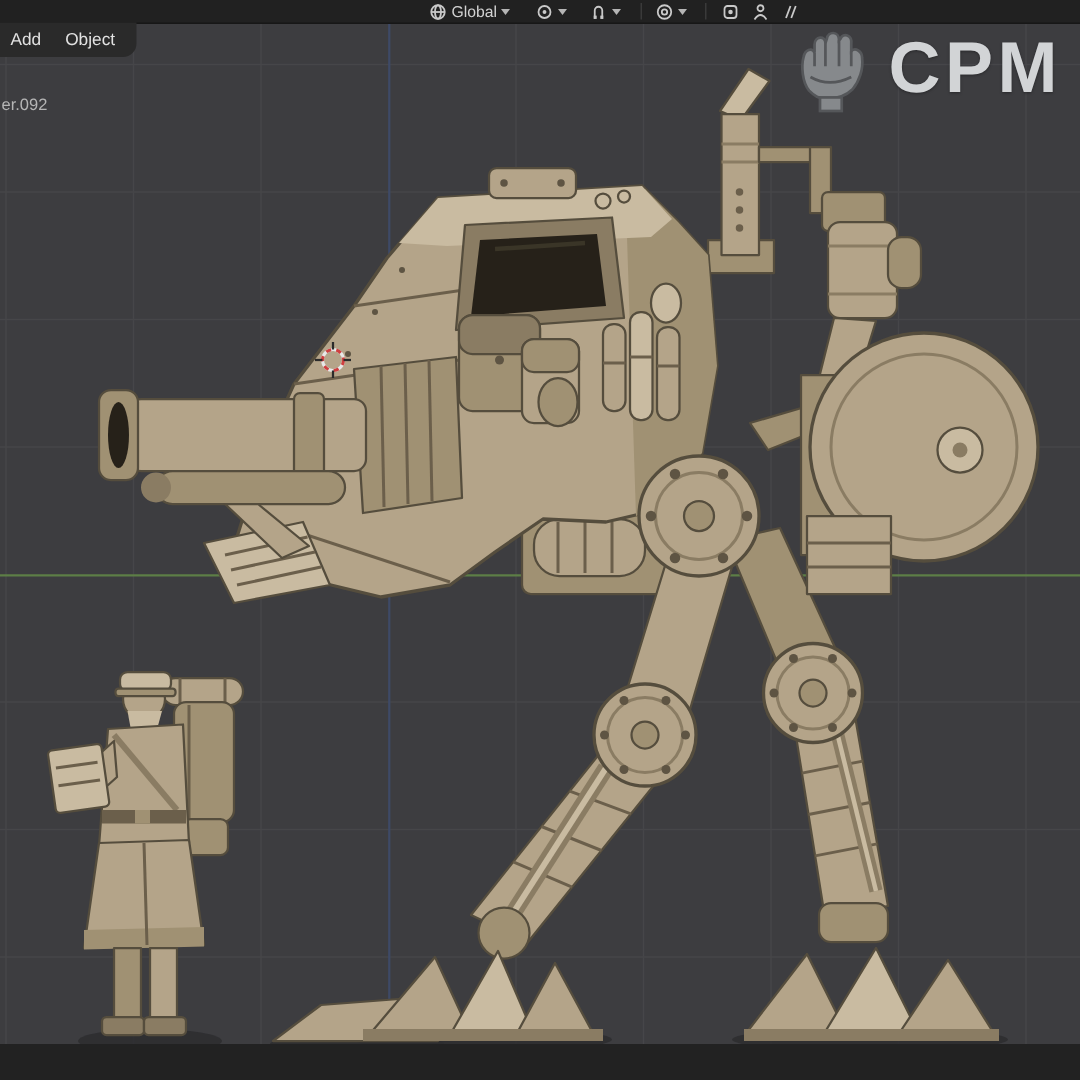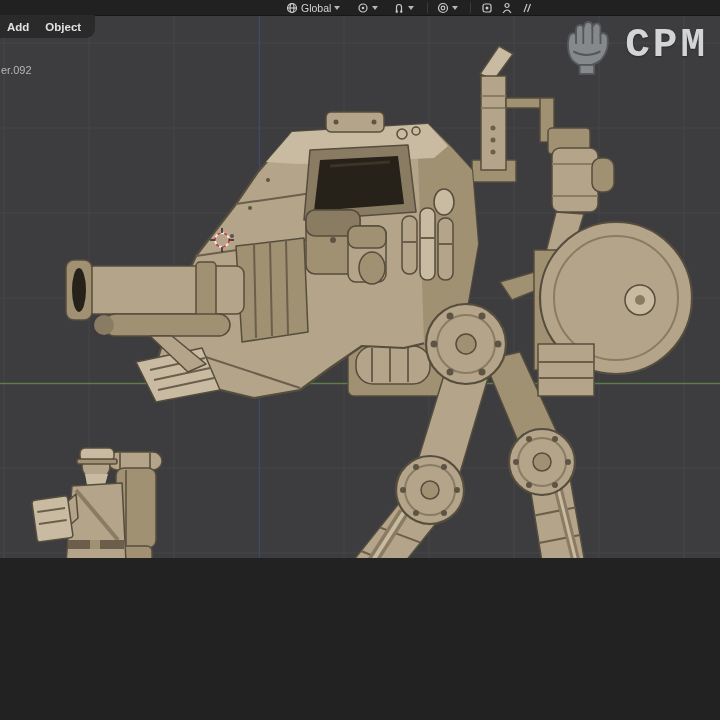--- a/index.html
+++ b/index.html
@@ -1,20 +1,20 @@
 <!DOCTYPE html>
 <html style="--viewport-bg: #3d3d40; --grid-line: #464649; --axis-green: #5d7e46; --axis-blue: #3e4a66; --header-bg: #212121; --menu-tab-bg: #2a2a2a; --model-tan: #b4a489; --model-tan-light: #c9bba1; --model-tan-dark: #8a7c63; --watermark-gray: #d2d4d6;"><head>
 <meta charset="utf-8">
 <style>
   :root{
     --viewport-bg:#3d3d40; --grid-line:#464649; --axis-green:#5d7e46; --axis-blue:#3e4a66;
     --header-bg:#212121; --menu-tab-bg:#2a2a2a; --watermark-gray:#d2d4d6;
   }
   html,body{margin:0;padding:0;background:#222;}
-  .stage{position:relative;width:720px;height:558px;overflow:hidden;background:var(--viewport-bg);
+  .stage{position:relative;width:720px;height:696px;overflow:hidden;background:var(--viewport-bg);
          font-family:"Liberation Sans","DejaVu Sans",sans-serif;}
   svg.scene{position:absolute;left:0;top:0;}
   
   .t1{fill:#c9bba1}.t2{fill:#b4a489}.t3{fill:#a09173}.t4{fill:#8a7c63}.t5{fill:#6b5f4b}
   .ol{stroke:#554d3d;stroke-width:1.5;stroke-linejoin:round}
   .ol2{stroke:#554d3d;stroke-width:2.2;stroke-linejoin:round}
   .ln{stroke:#8a7c63;stroke-width:2;fill:none}
   .lnd{stroke:#6b5f4b;stroke-width:2;fill:none}
   .ring{fill:none;stroke:#8a7c63;stroke-width:2}
   .bolt{fill:#5e5443}
@@ -23,27 +23,27 @@
   
   .topbar{position:absolute;top:0;left:0;width:720px;height:15px;background:var(--header-bg);
           border-bottom:1px solid #171717;z-index:5;}
   .hitem{position:absolute;top:0;height:15px;display:flex;align-items:center;gap:3px;
          color:#d2d2d2;font-size:10.5px;padding:0 3px;cursor:default;}
   .hitem svg{display:block}
   .caret{width:0;height:0;border-left:3px solid transparent;border-right:3px solid transparent;
          border-top:4px solid #b5b5b5;margin-top:1px;}
   .sep{position:absolute;top:2px;width:1px;height:11px;background:#3a3a3a;}
   .menutab{position:absolute;top:15px;left:0;height:23px;background:var(--menu-tab-bg);
-           border-radius:0 0 9px 0;display:flex;align-items:center;padding:0 14px 0 7px;gap:16px;z-index:5;font-weight:bold;}
+           border-radius:0 0 9px 0;display:flex;align-items:center;padding:0 14px 0 7px;gap:16px;z-index:5;}
   .menutab span{color:#e2e2e2;font-size:11.5px;cursor:default;}
   .objlabel{position:absolute;top:64px;left:1px;color:#b5b5b5;font-size:11px;z-index:4;text-align:right;}
   
   .watermark{position:absolute;top:14px;right:12px;display:flex;align-items:center;gap:10px;z-index:6;}
-  .cpm{font-size:41px;font-weight:bold;color:var(--watermark-gray);letter-spacing:3px;
-       text-shadow:0 1px 2px rgba(0,0,0,.35);font-family:Liberation Mono, monospace;}
+  .cpm{font-size:48px;font-weight:bold;color:var(--watermark-gray);letter-spacing:3px;
+       text-shadow:0 1px 2px rgba(0,0,0,.35);}
   .icon-stroke{stroke:#c9c9c9;stroke-width:1.2;fill:none}
   .icon-fill{fill:#c9c9c9}
 </style>
 </head>
 <body>
 
 <div class="stage">
 
   <svg class="scene" width="720" height="720" viewBox="0 0 720 720">
 

